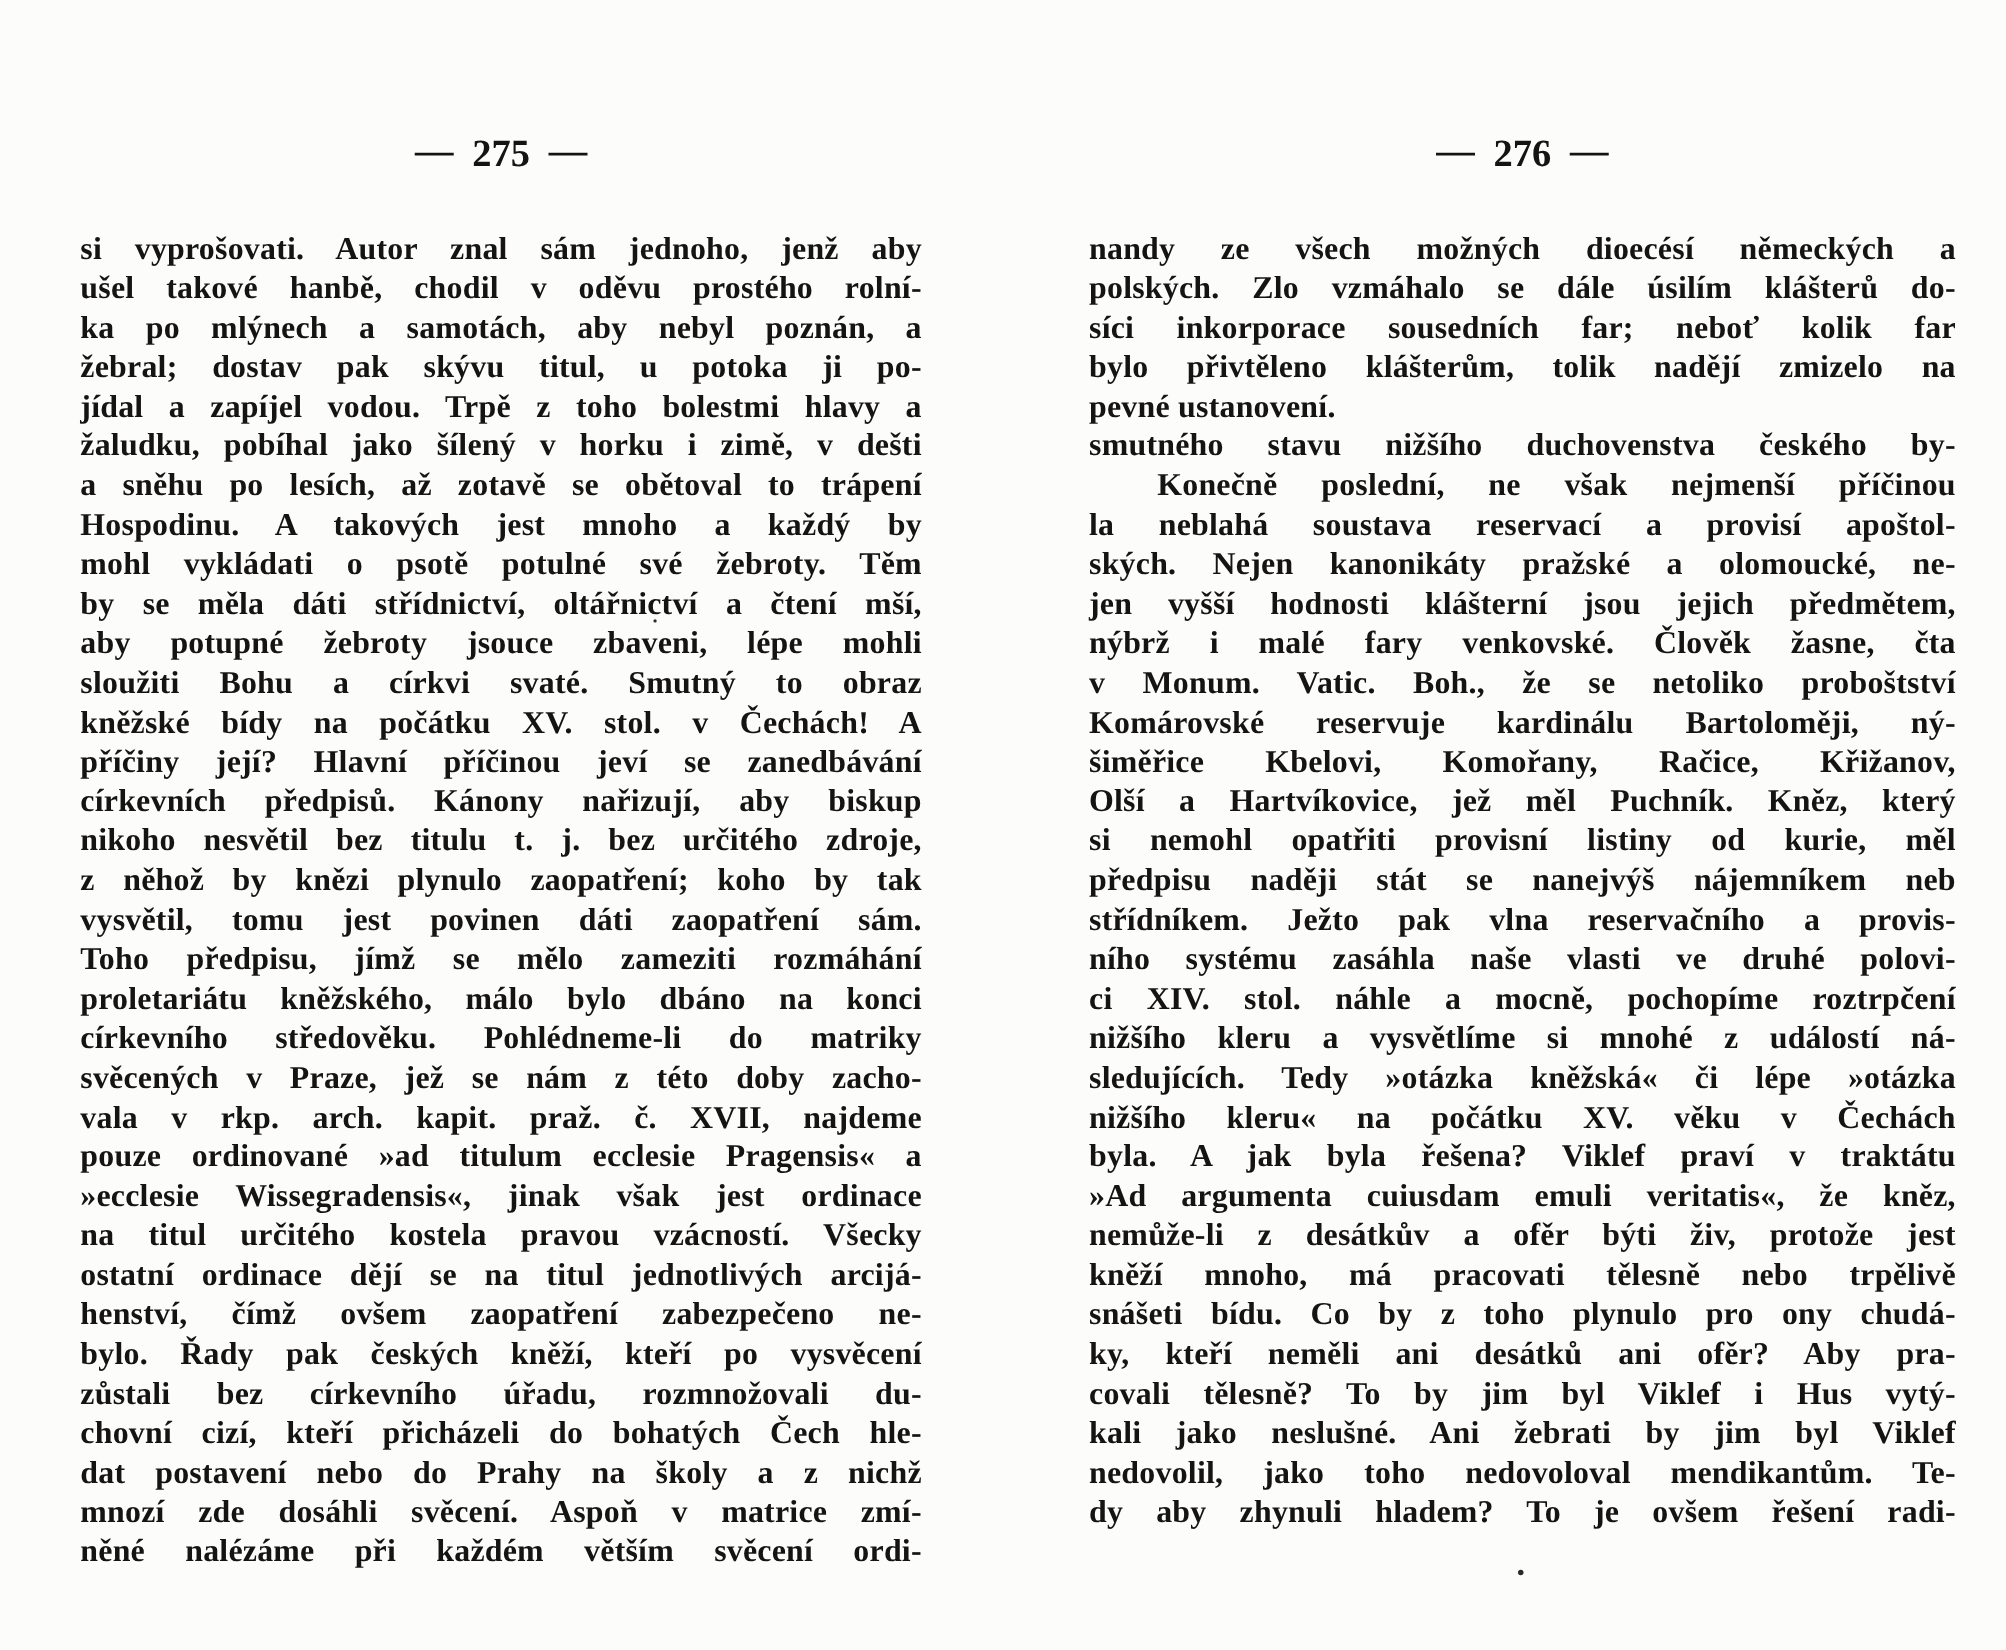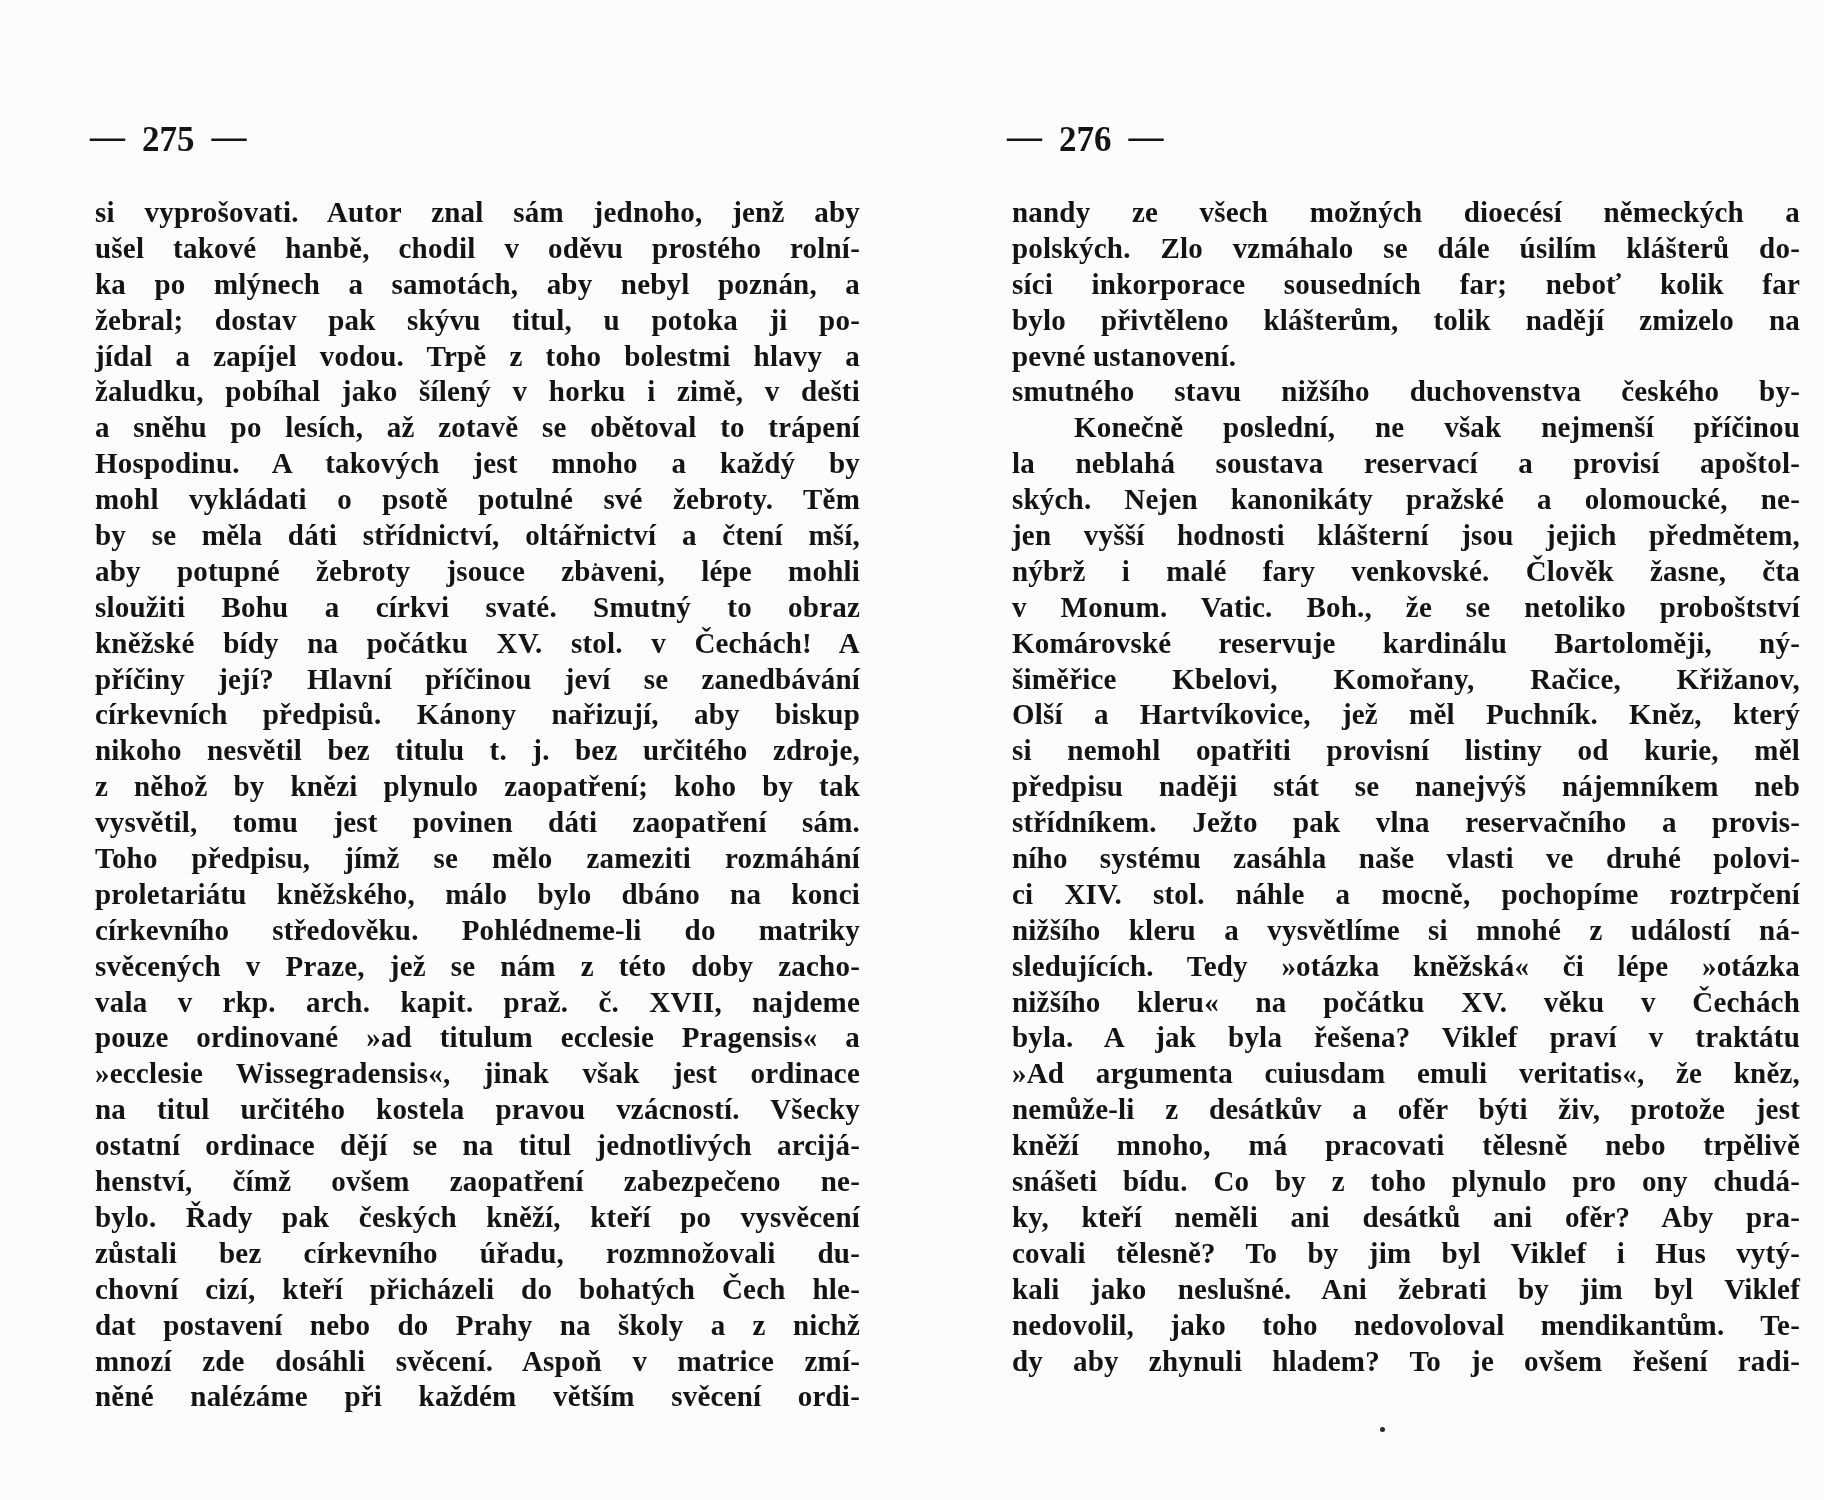--- a/index.html
+++ b/index.html
@@ -30,37 +30,36 @@
   }
   .page-column.right {
     left: 990px;
     width: 788px;
   }
   .page-header {
     position: absolute;
     top: 122px;
     left: 0;
     width: 100%;
-    text-align: left;
+    text-align: center;
     font-size: 35px;
     font-weight: 700;
     line-height: 36px;
     white-space: nowrap;
   }
   .page-header .dash {
     display: inline-block;
     margin: 0 17px;
     transform: translateY(-3px);
   }
   .page-body {
     position: absolute;
-    top: 195px;
+    top: 209px;
     left: 0;
     width: 100%;
-    margin-left: 22px;
   }
   .line {
     font-size: 29px;
     font-weight: 700;
     line-height: 35.9px;
     height: 35.9px;
     letter-spacing: 0.2px;
     text-align: justify;
     text-align-last: justify;
     overflow: visible;

